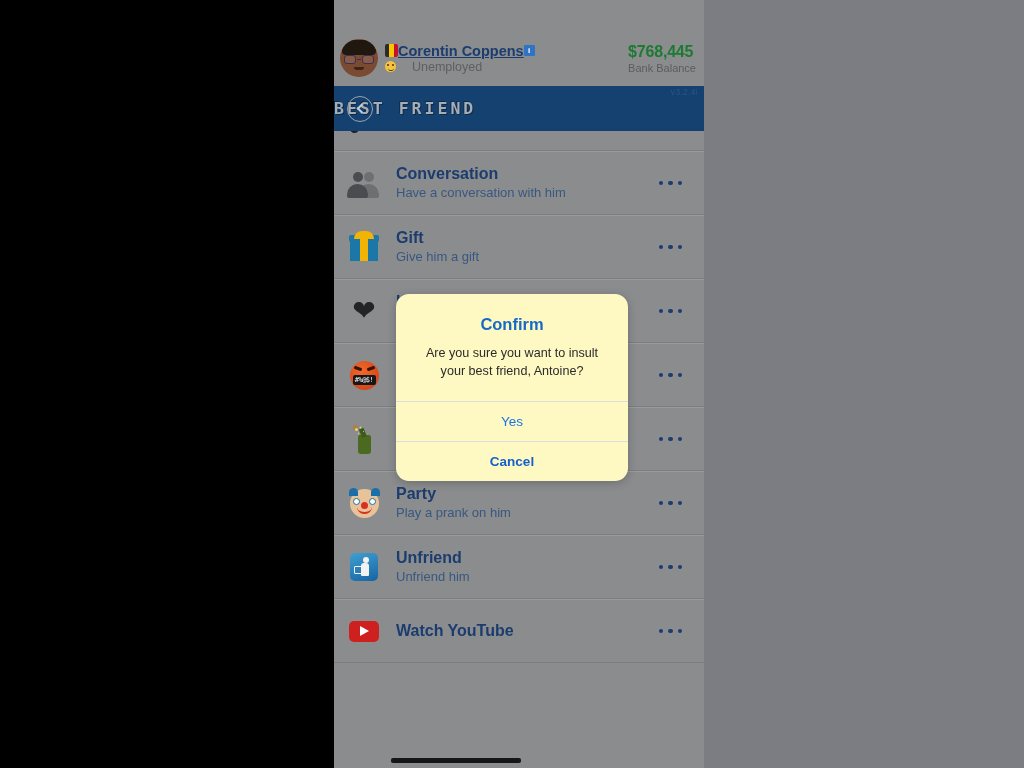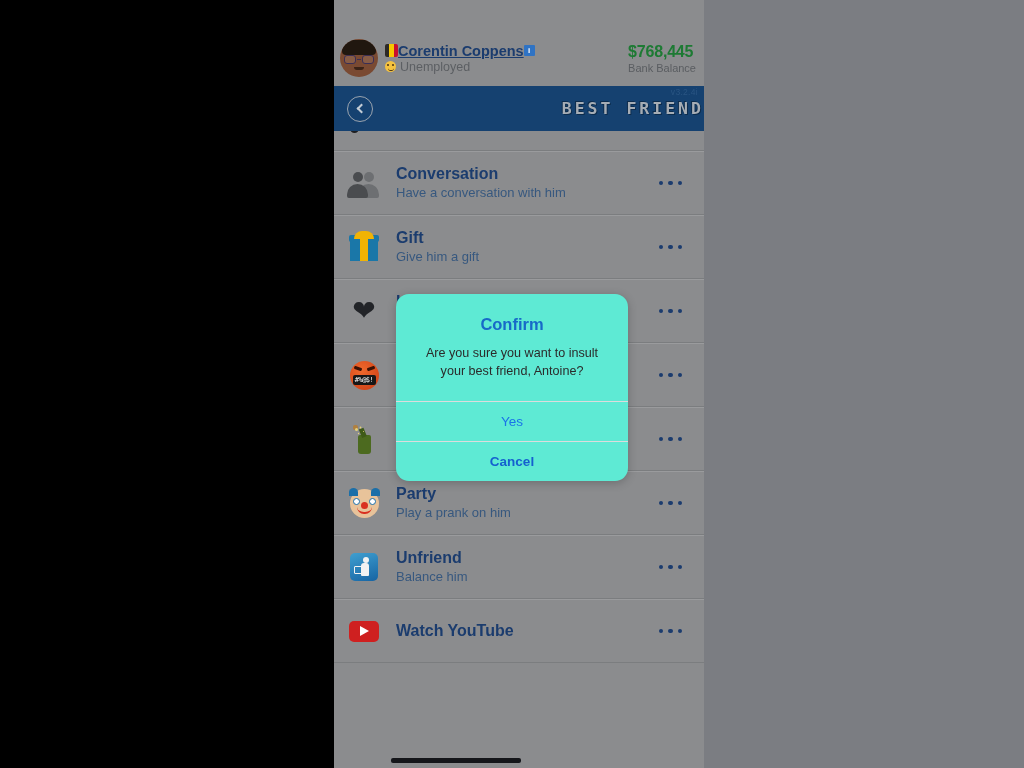--- a/index.html
+++ b/index.html
@@ -133,20 +133,21 @@
     box-shadow: 5px 0 0 #4a3110;
   }
   .emoji-smile::after {
     content: ""; position: absolute;
     left: 2.5px; top: 6px; width: 6px; height: 3px;
     border-bottom: 1.4px solid #4a3110; border-radius: 0 0 5px 5px;
   }
   #job-title {
     font-size: 12.5px;
     color: #5c5f63;
+    margin-left: 12px;
   }
 
   #balance-col { text-align: left; flex: 0 0 auto; }
   #balance-amount {
     font-size: 16px; font-weight: bold; color: #1d7a33;
     letter-spacing: -0.2px;
   }
   #balance-label {
     font-size: 11px; color: #5a5d61; margin-top: 1px;
   }
@@ -172,21 +173,21 @@
   }
   #back-button .chev {
     width: 7px; height: 7px;
     border-left: 2px solid #c3ccd5;
     border-bottom: 2px solid #c3ccd5;
     transform: rotate(45deg);
     margin-left: 3px;
   }
   #nav-title {
     width: 100%;
-    text-align: right;
+    text-align: left;
     font-family: "DejaVu Sans Mono", monospace;
     font-size: 16.5px;
     font-weight: bold;
     letter-spacing: 3px;
     color: #a6adb5;
     text-shadow: 1px 1px 0 #0d2c4c, -1px -1px 0 #0d2c4c;
   }
   #version-tag {
     position: absolute;
     right: 6px; top: 1px;
@@ -263,21 +264,21 @@
     background: #15161a;
     border-radius: 2px;
     z-index: 5;
   }
 
   
   #dialog {
     position: absolute;
     left: 396px; top: 294px;
     width: 232px;
-    background: #5eead4;
+    background: #fef9c3;
     border-radius: 13px;
     z-index: 40;
     box-shadow: 0 2px 10px rgba(0,0,0,0.22);
     overflow: hidden;
   }
   #dialog-title {
     text-align: center;
     font-size: 16.5px;
     font-weight: bold;
     color: #1769c8;
@@ -708,21 +709,21 @@
       <div class="row">
         <div class="row-icon">
           <div class="ic-unfriend">
             <div class="head"></div>
               <div class="body"></div>
               <div class="bag"></div>
           </div>
         </div>
         <div class="row-text">
           <div class="row-title">Unfriend</div>
-          <div class="row-sub">Balance him</div>
+          <div class="row-sub">Unfriend him</div>
         </div>
         <div class="row-menu">
             <span></span>
             <span></span>
             <span></span>
           </div>
       </div>
 
       <div class="row">
         <div class="row-icon">

